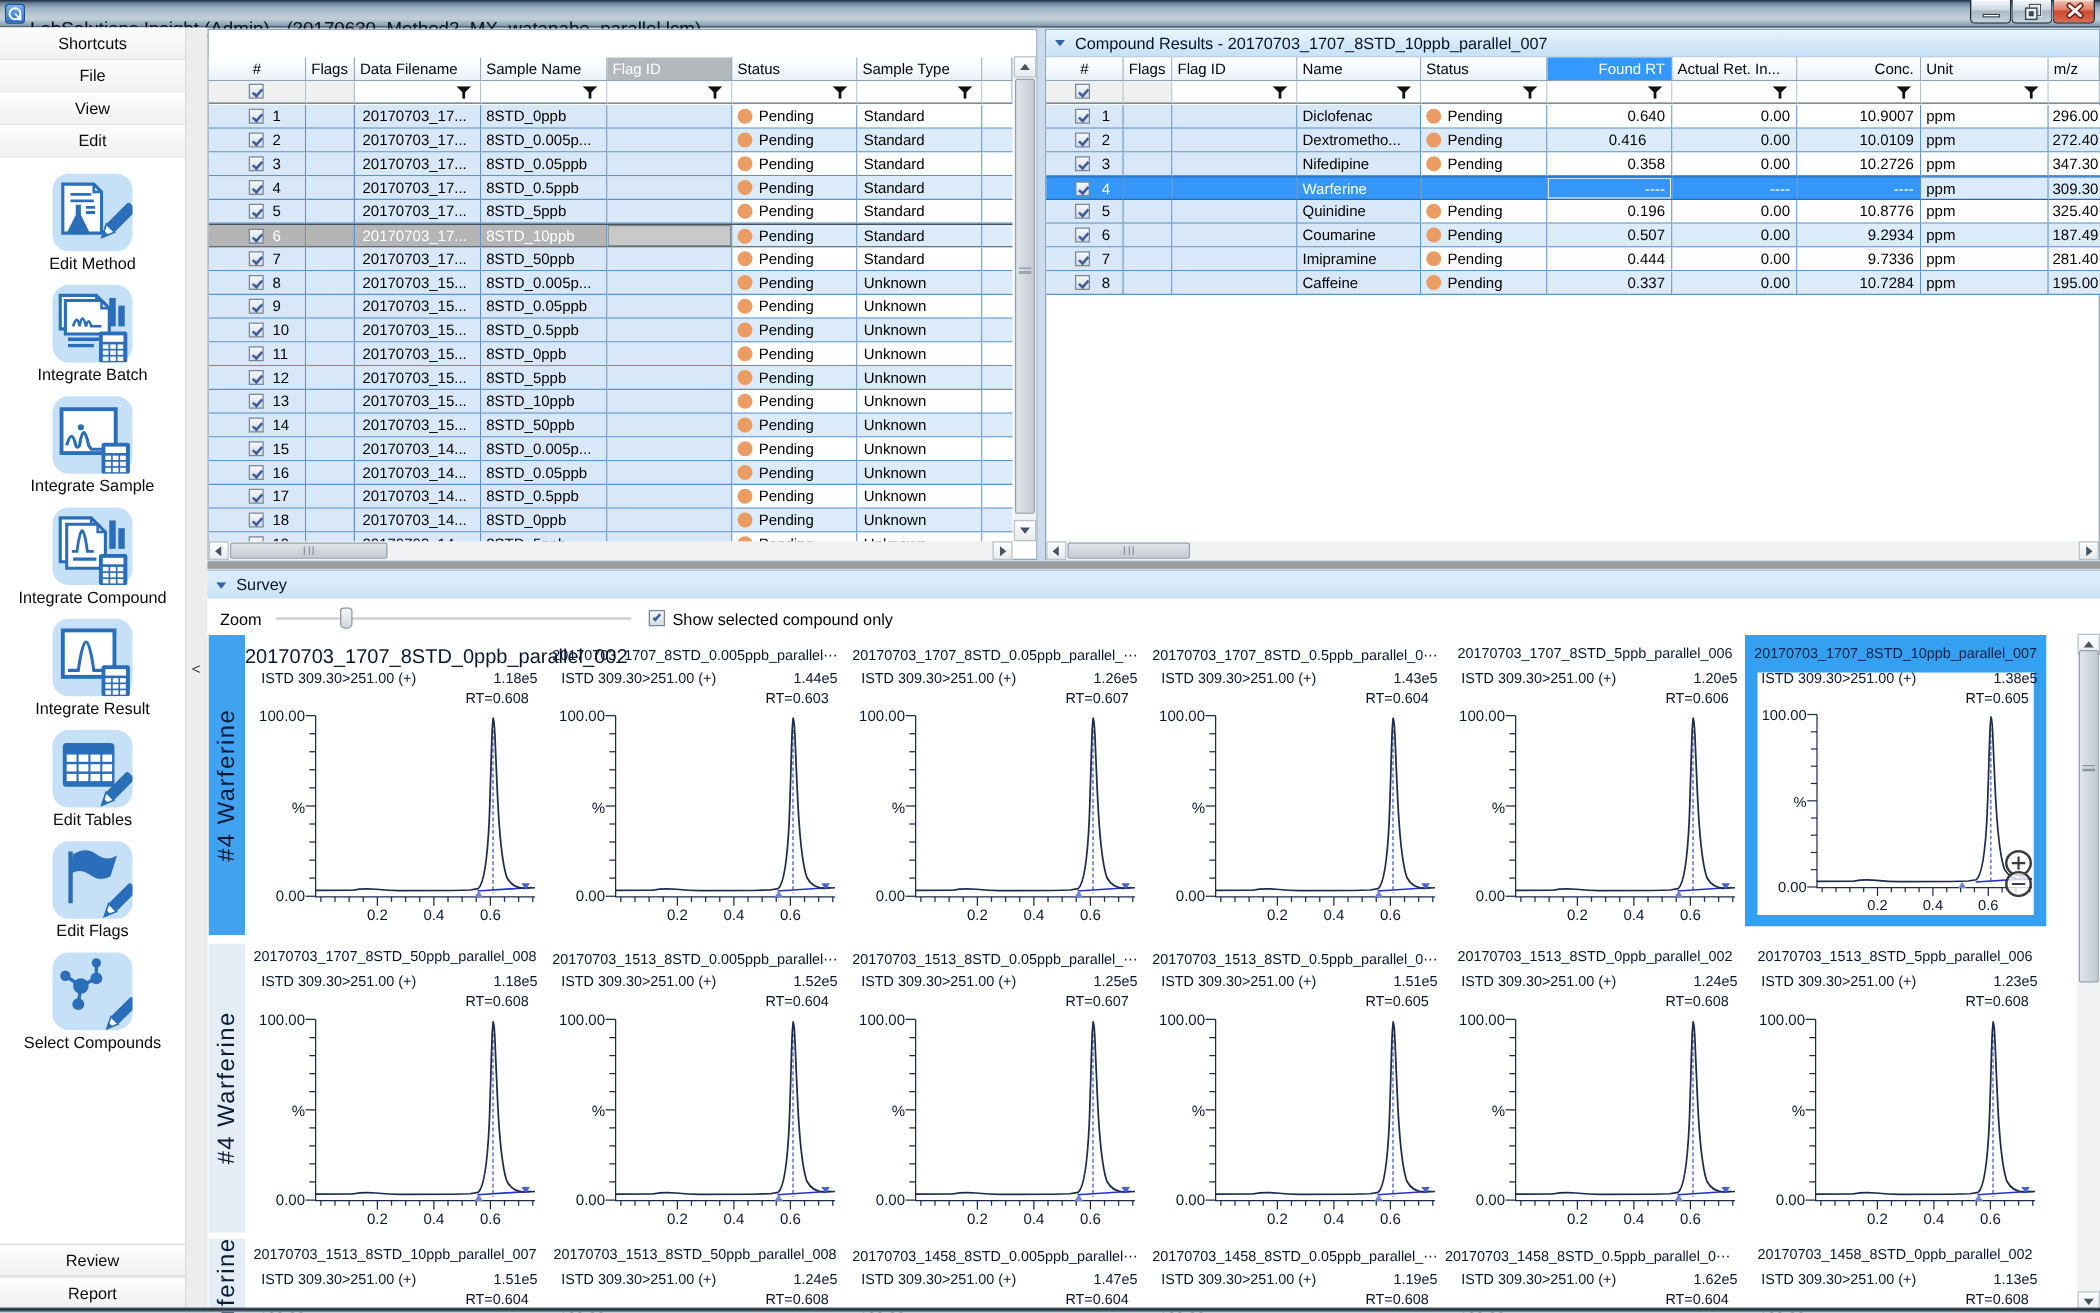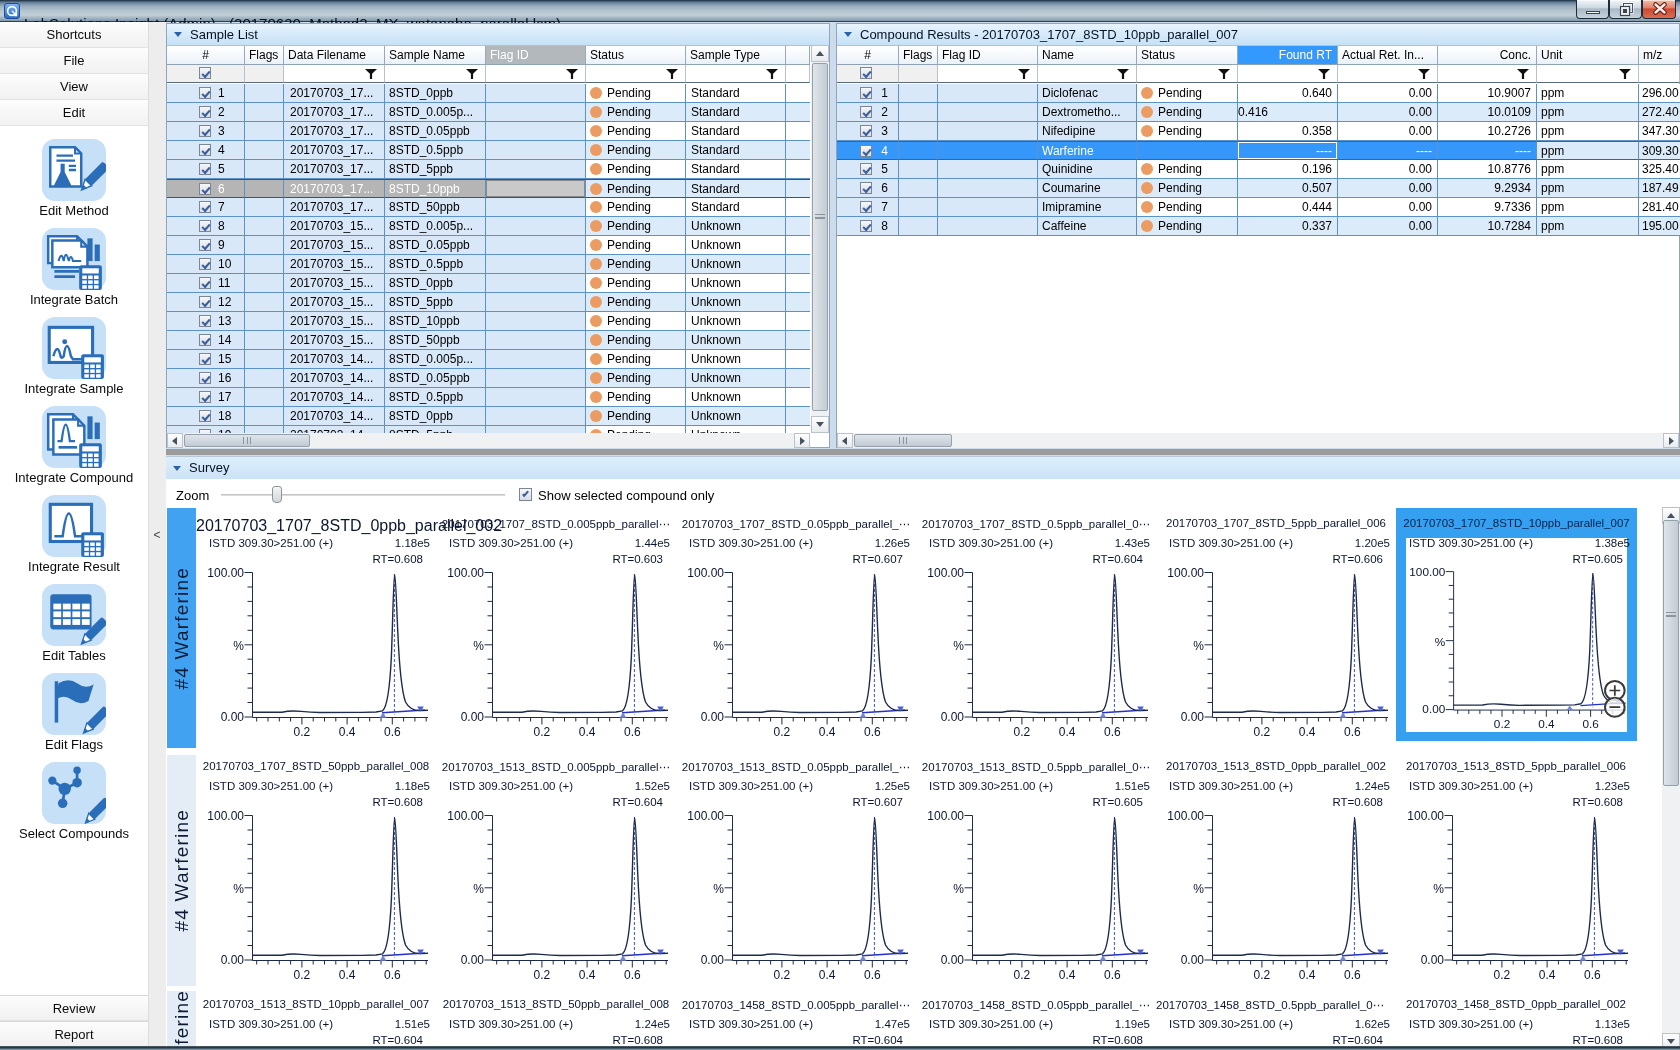--- a/index.html
+++ b/index.html
@@ -240,24 +240,20 @@
       </svg></div>
 <div class="slbl" style="top:804px">Select Compounds</div>
 <div style="position:absolute;left:0;top:973px;width:148px">
 <div class="smenu" style="border-top:1px solid #d8d8d8">Review</div>
 <div class="smenu" style="border-top:1px solid #d8d8d8">Report</div>
 </div>
 </div>
 <div id="splitter" class="abs"></div>
 <div id="collapse" class="abs">&lt;</div>
 <div class="panel abs" style="left:166px;top:23px;width:664px;height:425px">
-<div class="phead">
-      <div class="ptri"></div>
-      <div class="ptxt">Sample List</div>
-    </div>
 <div class="trow" style="top:22px;height:19px">
 <div class="tc" style="width:78px;text-align:center;">#</div>
 <div class="tc" style="width:39px;padding-left:4px;">Flags</div>
 <div class="tc" style="width:101px;padding-left:4px;">Data Filename</div>
 <div class="tc" style="width:101px;padding-left:4px;">Sample Name</div>
 <div class="tc" style="width:100px;padding-left:4px;background:#b3b8bd;color:#fff;">Flag ID</div>
 <div class="tc" style="width:100px;padding-left:4px;">Status</div>
 <div class="tc" style="width:100px;padding-left:4px;">Sample Type</div>
 <div class="tc" style="width:24px;padding-left:4px;"></div>
 </div>
@@ -698,21 +694,21 @@
         <span class="cb" style="left:23px;top:3px"></span>
         <span style="position:absolute;right:10px">2</span>
       </div>
 <div class="dc blue" style="width:39px;"></div>
 <div class="dc blue" style="width:100px;"></div>
 <div class="dc blue" style="width:99px;;padding-left:4px">Dextrometho...</div>
 <div class="dc altb" style="width:101px">
         <span class="pend"></span>
         <span style="position:absolute;left:21px">Pending</span>
       </div>
-<div class="dc altb" style="width:100px;text-align:left;padding-right:5px">0.416</div>
+<div class="dc altb" style="width:100px;text-align:right;padding-right:20px">0.416</div>
 <div class="dc altb" style="width:100px;text-align:right;padding-right:5px">0.00</div>
 <div class="dc altb" style="width:99px;text-align:right;padding-right:5px">10.0109</div>
 <div class="dc altb" style="width:102px;;padding-left:4px">ppm</div>
 <div class="dc altb" style="width:41px;;padding-left:3px;border-right:none">272.40</div>
 </div>
 <div class="trow" style="top:98px;height:19px">
 <div class="dc blue" style="width:62px;">
         <span class="cb" style="left:23px;top:3px"></span>
         <span style="position:absolute;right:10px">3</span>
       </div>

